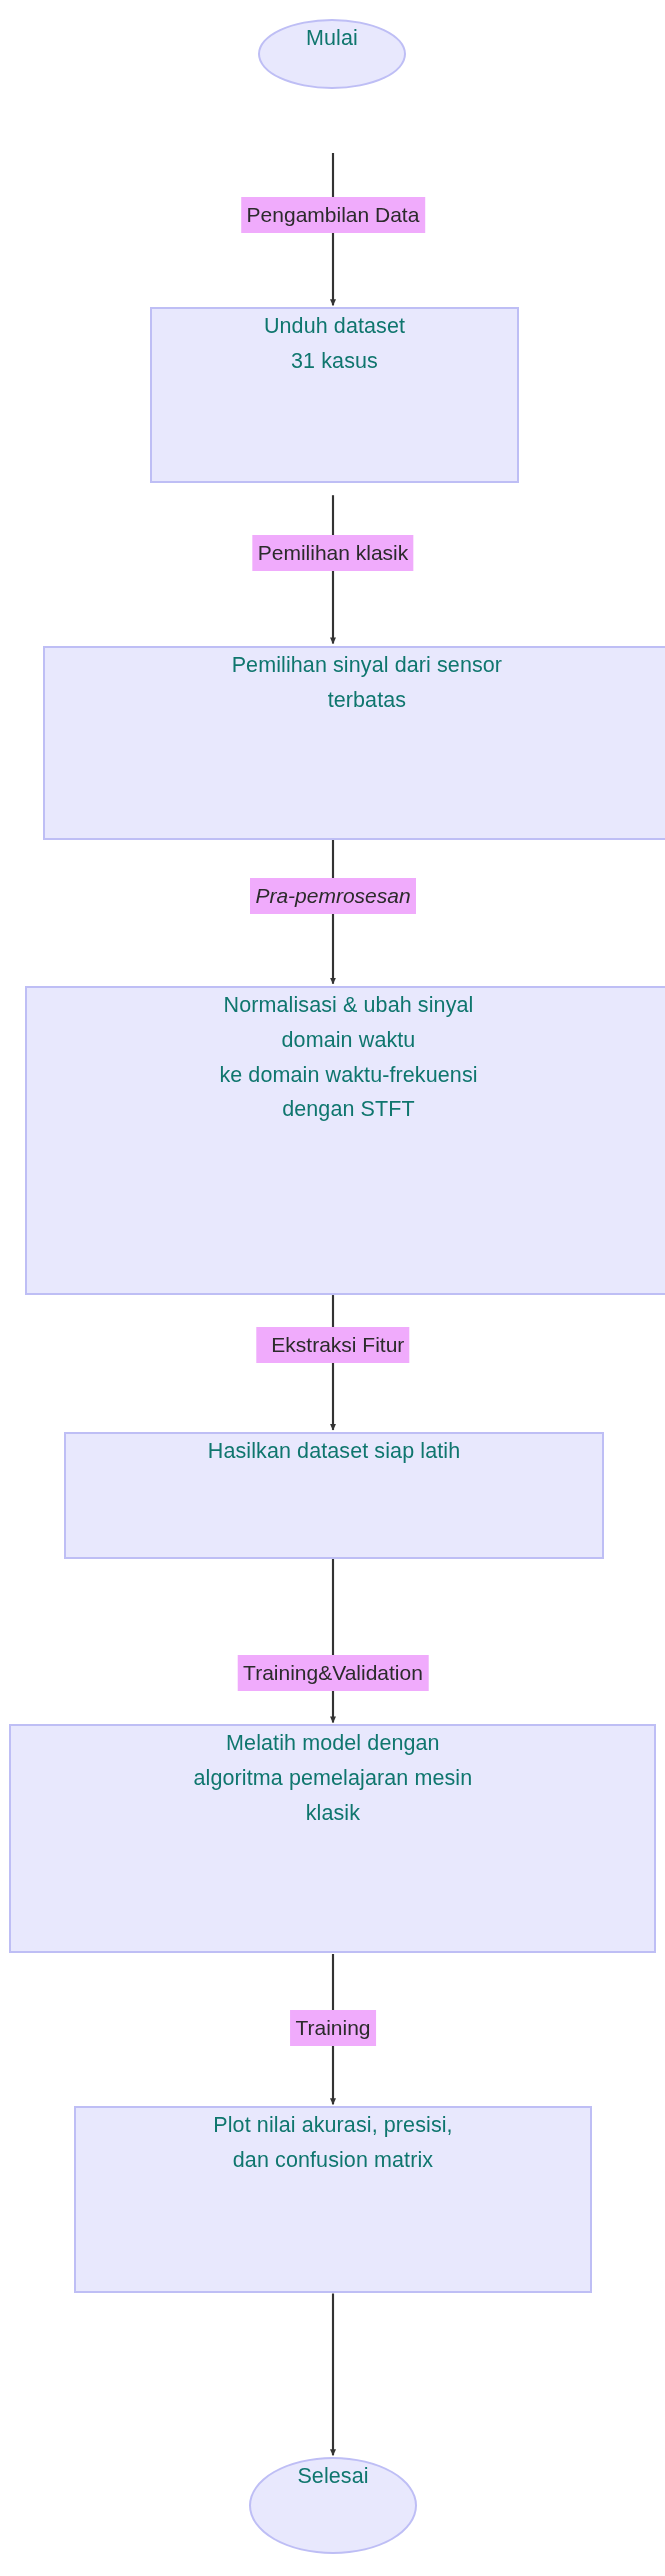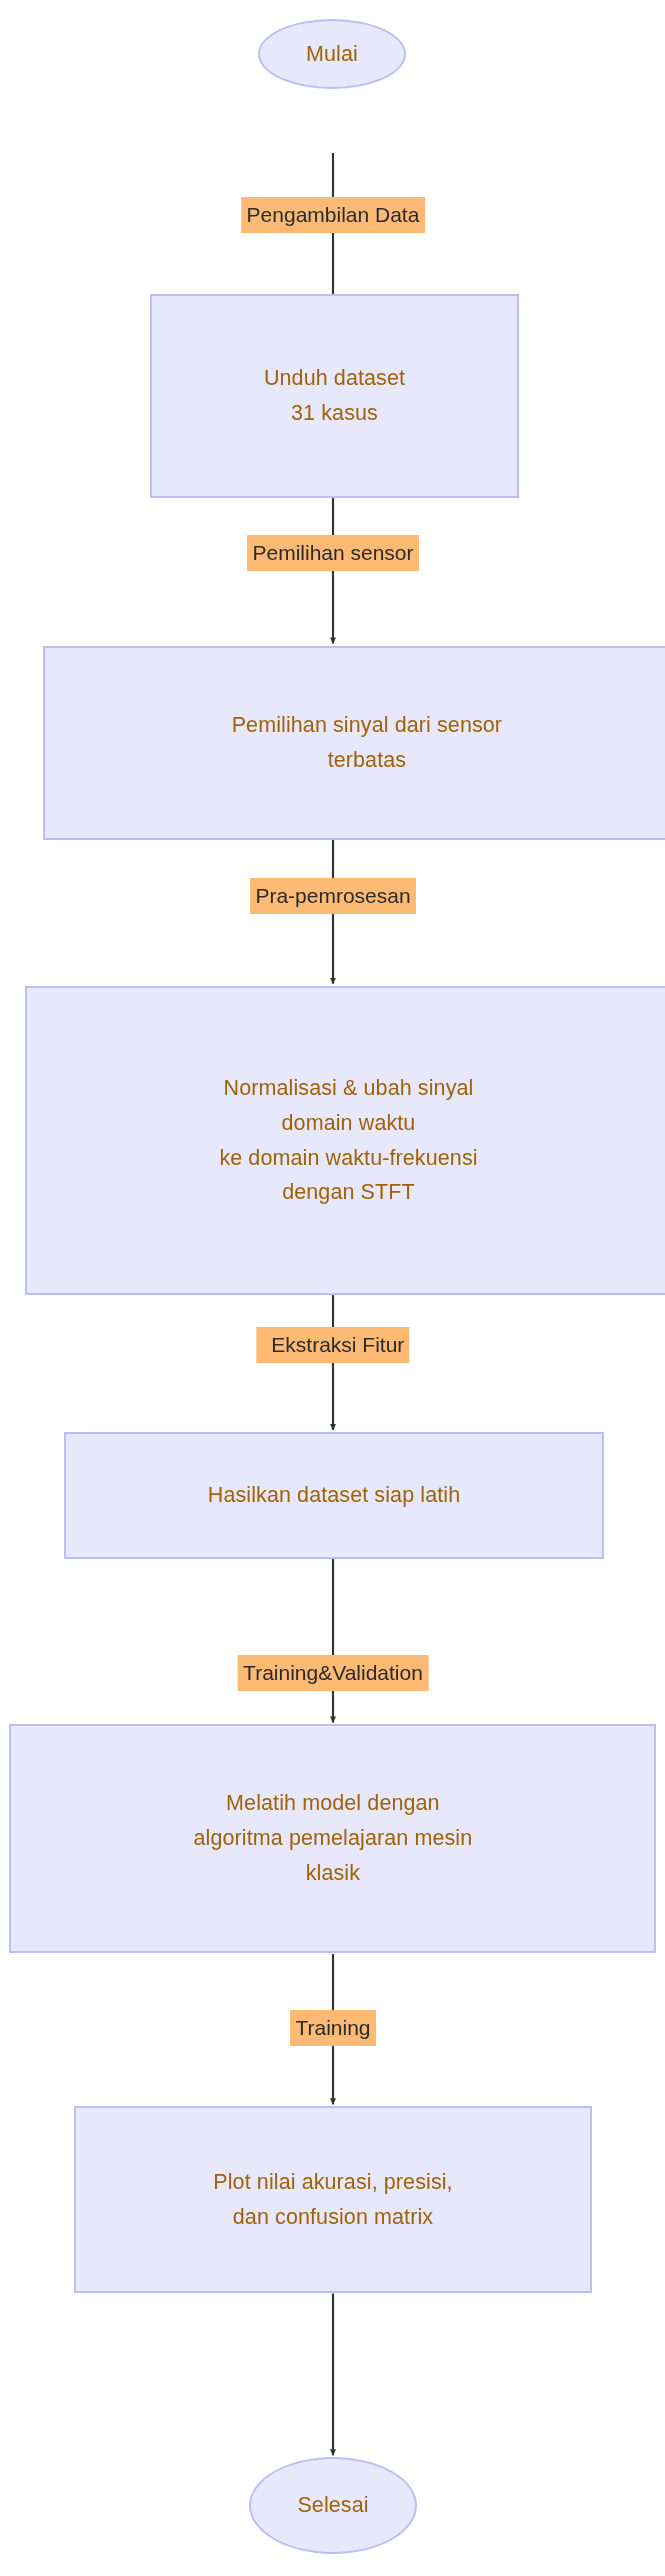--- a/index.html
+++ b/index.html
@@ -32,44 +32,44 @@
     pointer-events: none;
   }
 
   
   .node {
     position: absolute;
     box-sizing: border-box;
     background: #E8E8FD;
     border: 2px solid #BEBEF5;
     display: flex;
-    align-items: center;
+    align-items: flex-start;
     justify-content: center;
     text-align: center;
-    color: #a16207;
+    color: #0f766e;
     font-size: 21.5px;
     line-height: 1.62;
     letter-spacing: 0.1px;
   }
 
   .node.terminator {
     border-radius: 50%;
   }
 
   .node-label {
     display: block;
     padding: 0 9.4px;
     white-space: pre-line;
   }
 
   
   .edge-label {
     position: absolute;
     box-sizing: border-box;
-    background: #fdba74;
+    background: #f0abfc;
     color: #2b2b2b;
     font-size: 21px;
     line-height: 1;
     padding: 6.7px 5.4px 8px 5.4px;
     white-space: nowrap;
     transform: translateX(-50%);
     text-align: center;
   }
 </style>
 </head>
@@ -91,21 +91,21 @@
       <line x1="496" y1="2323" x2="496" y2="2567" marker-end="url(#arrowhead)"></line>
       <line x1="496" y1="2912" x2="496" y2="3136" marker-end="url(#arrowhead)"></line>
       <line x1="496" y1="3418" x2="496" y2="3659" marker-end="url(#arrowhead)"></line>
     </g>
   </svg>
 
   <div class="node terminator" style="left:258px; top:19px; width:148px; height:70px;">
     <span class="node-label">Mulai</span>
   </div>
 
-  <div class="node" style="left:150px; top:294px; width:369px; height:204px;">
+  <div class="node" style="left:150px; top:307px; width:369px; height:176px;">
     <span class="node-label">Unduh dataset
 31 kasus</span>
   </div>
 
   <div class="node" style="left:9.4px; top:646px; width:647px; height:194px;margin-left:34px;">
     <span class="node-label">Pemilihan sinyal dari sensor
 terbatas</span>
   </div>
 
   <div class="node" style="left:25px; top:986px; width:647px; height:309px;">
@@ -132,24 +132,24 @@
   <div class="node" style="left:74px; top:2106px; width:518px; height:187px;">
     <span class="node-label">Plot nilai akurasi, presisi,
 dan confusion matrix</span>
   </div>
 
   <div class="edge-label" style="left:333px; top:197px;">
     <span>Pengambilan Data</span>
   </div>
 
   <div class="edge-label" style="left:333px; top:535px;">
-    <span>Pemilihan sensor</span>
+    <span>Pemilihan klasik</span>
   </div>
 
-  <div class="edge-label" style="left:333px; top:878px;">
+  <div class="edge-label" style="left:333px; top:878px;font-style:italic;">
     <span>Pra-pemrosesan</span>
   </div>
 
   <div class="edge-label" style="left:333px; top:1327px;padding-left:15px;">
     <span>Ekstraksi Fitur</span>
   </div>
 
   <div class="edge-label" style="left:333px; top:1614px;margin-top:41px;">
     <span>Training&amp;Validation</span>
   </div>

